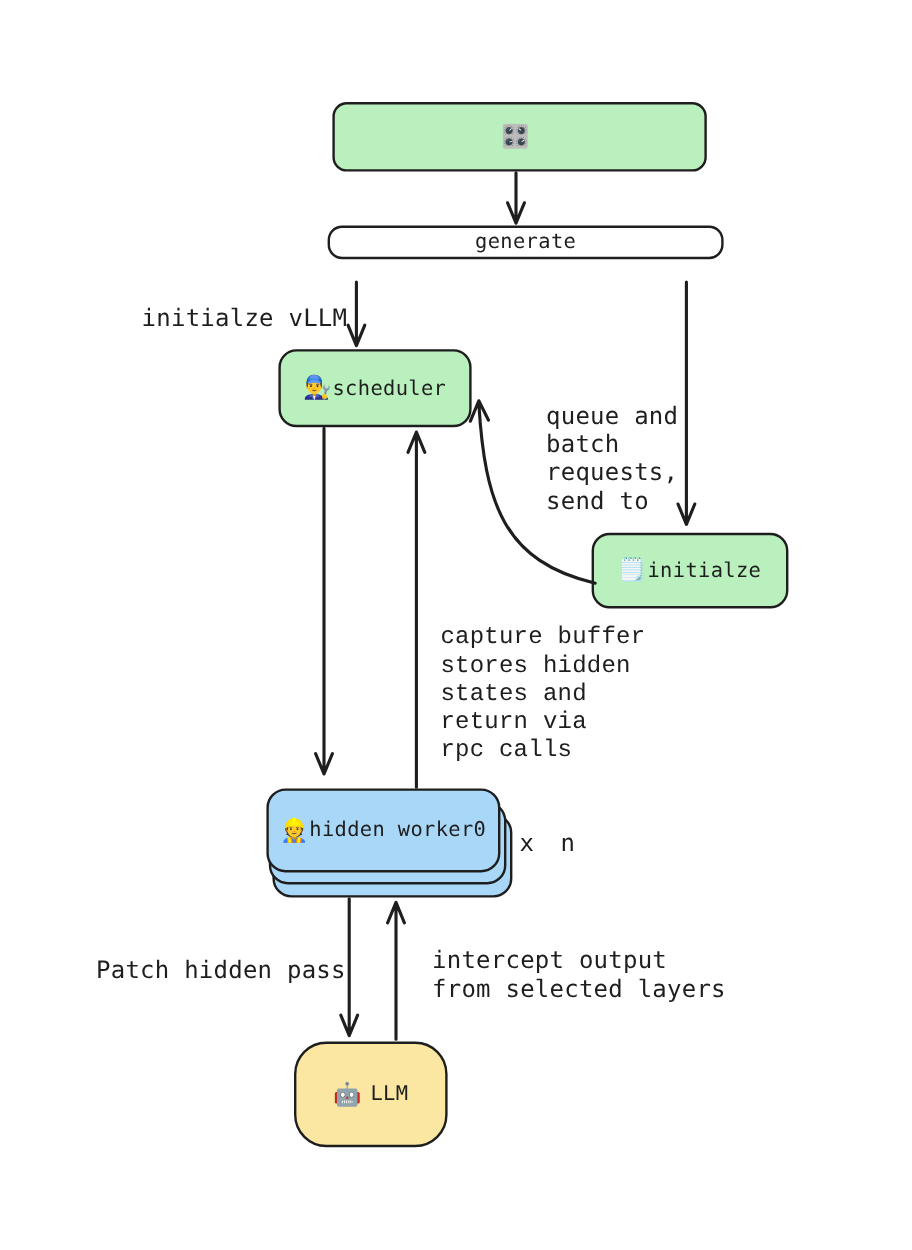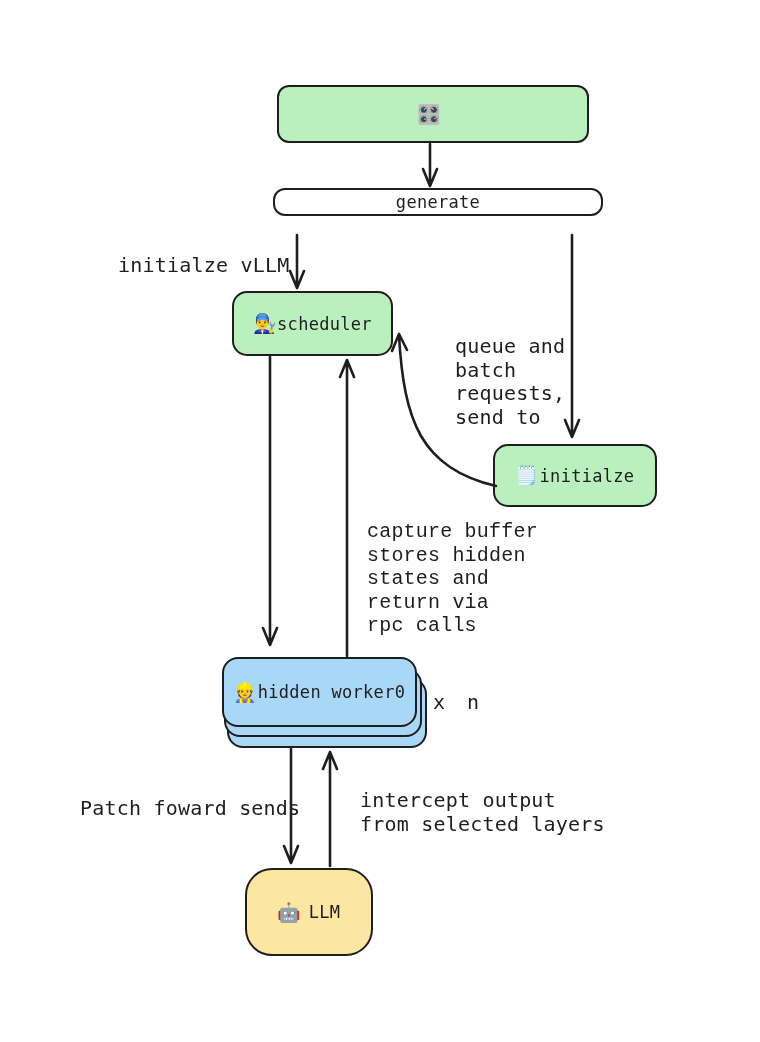--- a/index.html
+++ b/index.html
@@ -115,17 +115,17 @@
   <div class="note t-queue">queue and
 batch
 requests,
 send to</div>
   <div class="note t-capture">capture buffer
 stores hidden
 states and
 return via
 rpc calls</div>
   <div class="note t-xn">x n</div>
-  <div class="note t-patch">Patch foward sends</div>
+  <div class="note t-patch">Patch hidden pass</div>
   <div class="note t-intercept">intercept output
 from selected layers</div>
 
 </div>
 
 </body></html>

